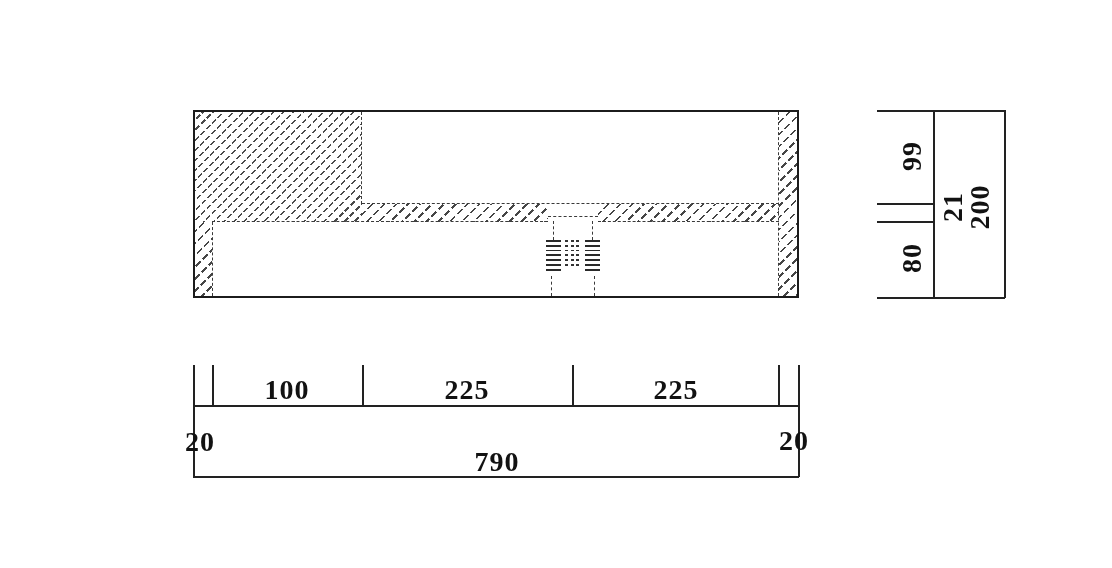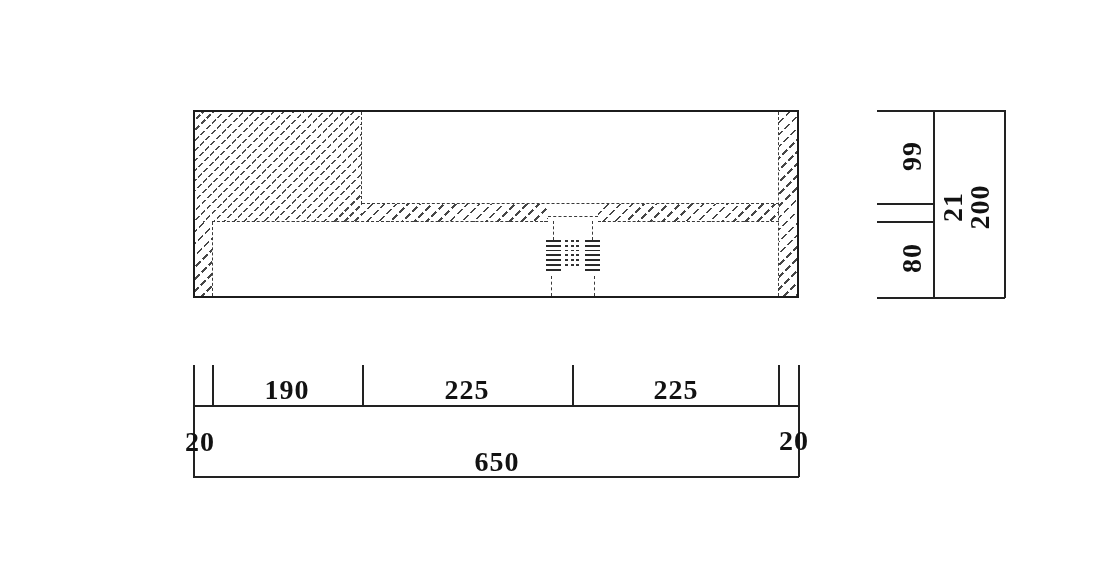--- a/index.html
+++ b/index.html
@@ -100,21 +100,21 @@
   <div>
     <div class="dlh" style="left:193px;top:405px;width:606px;"></div>
     <div class="dlh" style="left:193px;top:476px;width:606px;"></div>
     <div class="dlv" style="left:193px;top:365px;height:112px;"></div>
     <div class="dlv" style="left:798px;top:365px;height:112px;"></div>
     <div class="dlv" style="left:212px;top:365px;height:41px;"></div>
     <div class="dlv" style="left:362px;top:365px;height:41px;"></div>
     <div class="dlv" style="left:572px;top:365px;height:41px;"></div>
     <div class="dlv" style="left:778px;top:365px;height:41px;"></div>
 
-    <div class="hlabel" style="left:287px;top:390px;">190</div>
+    <div class="hlabel" style="left:287px;top:390px;">100</div>
     <div class="hlabel" style="left:467px;top:390px;">225</div>
     <div class="hlabel" style="left:676px;top:390px;">225</div>
     <div class="hlabel" style="left:200px;top:442px;">20</div>
     <div class="hlabel" style="left:794px;top:441px;">20</div>
-    <div class="hlabel" style="left:497px;top:462px;">650</div>
+    <div class="hlabel" style="left:497px;top:462px;">790</div>
   </div>
 
 </div>
 
 </body></html>

